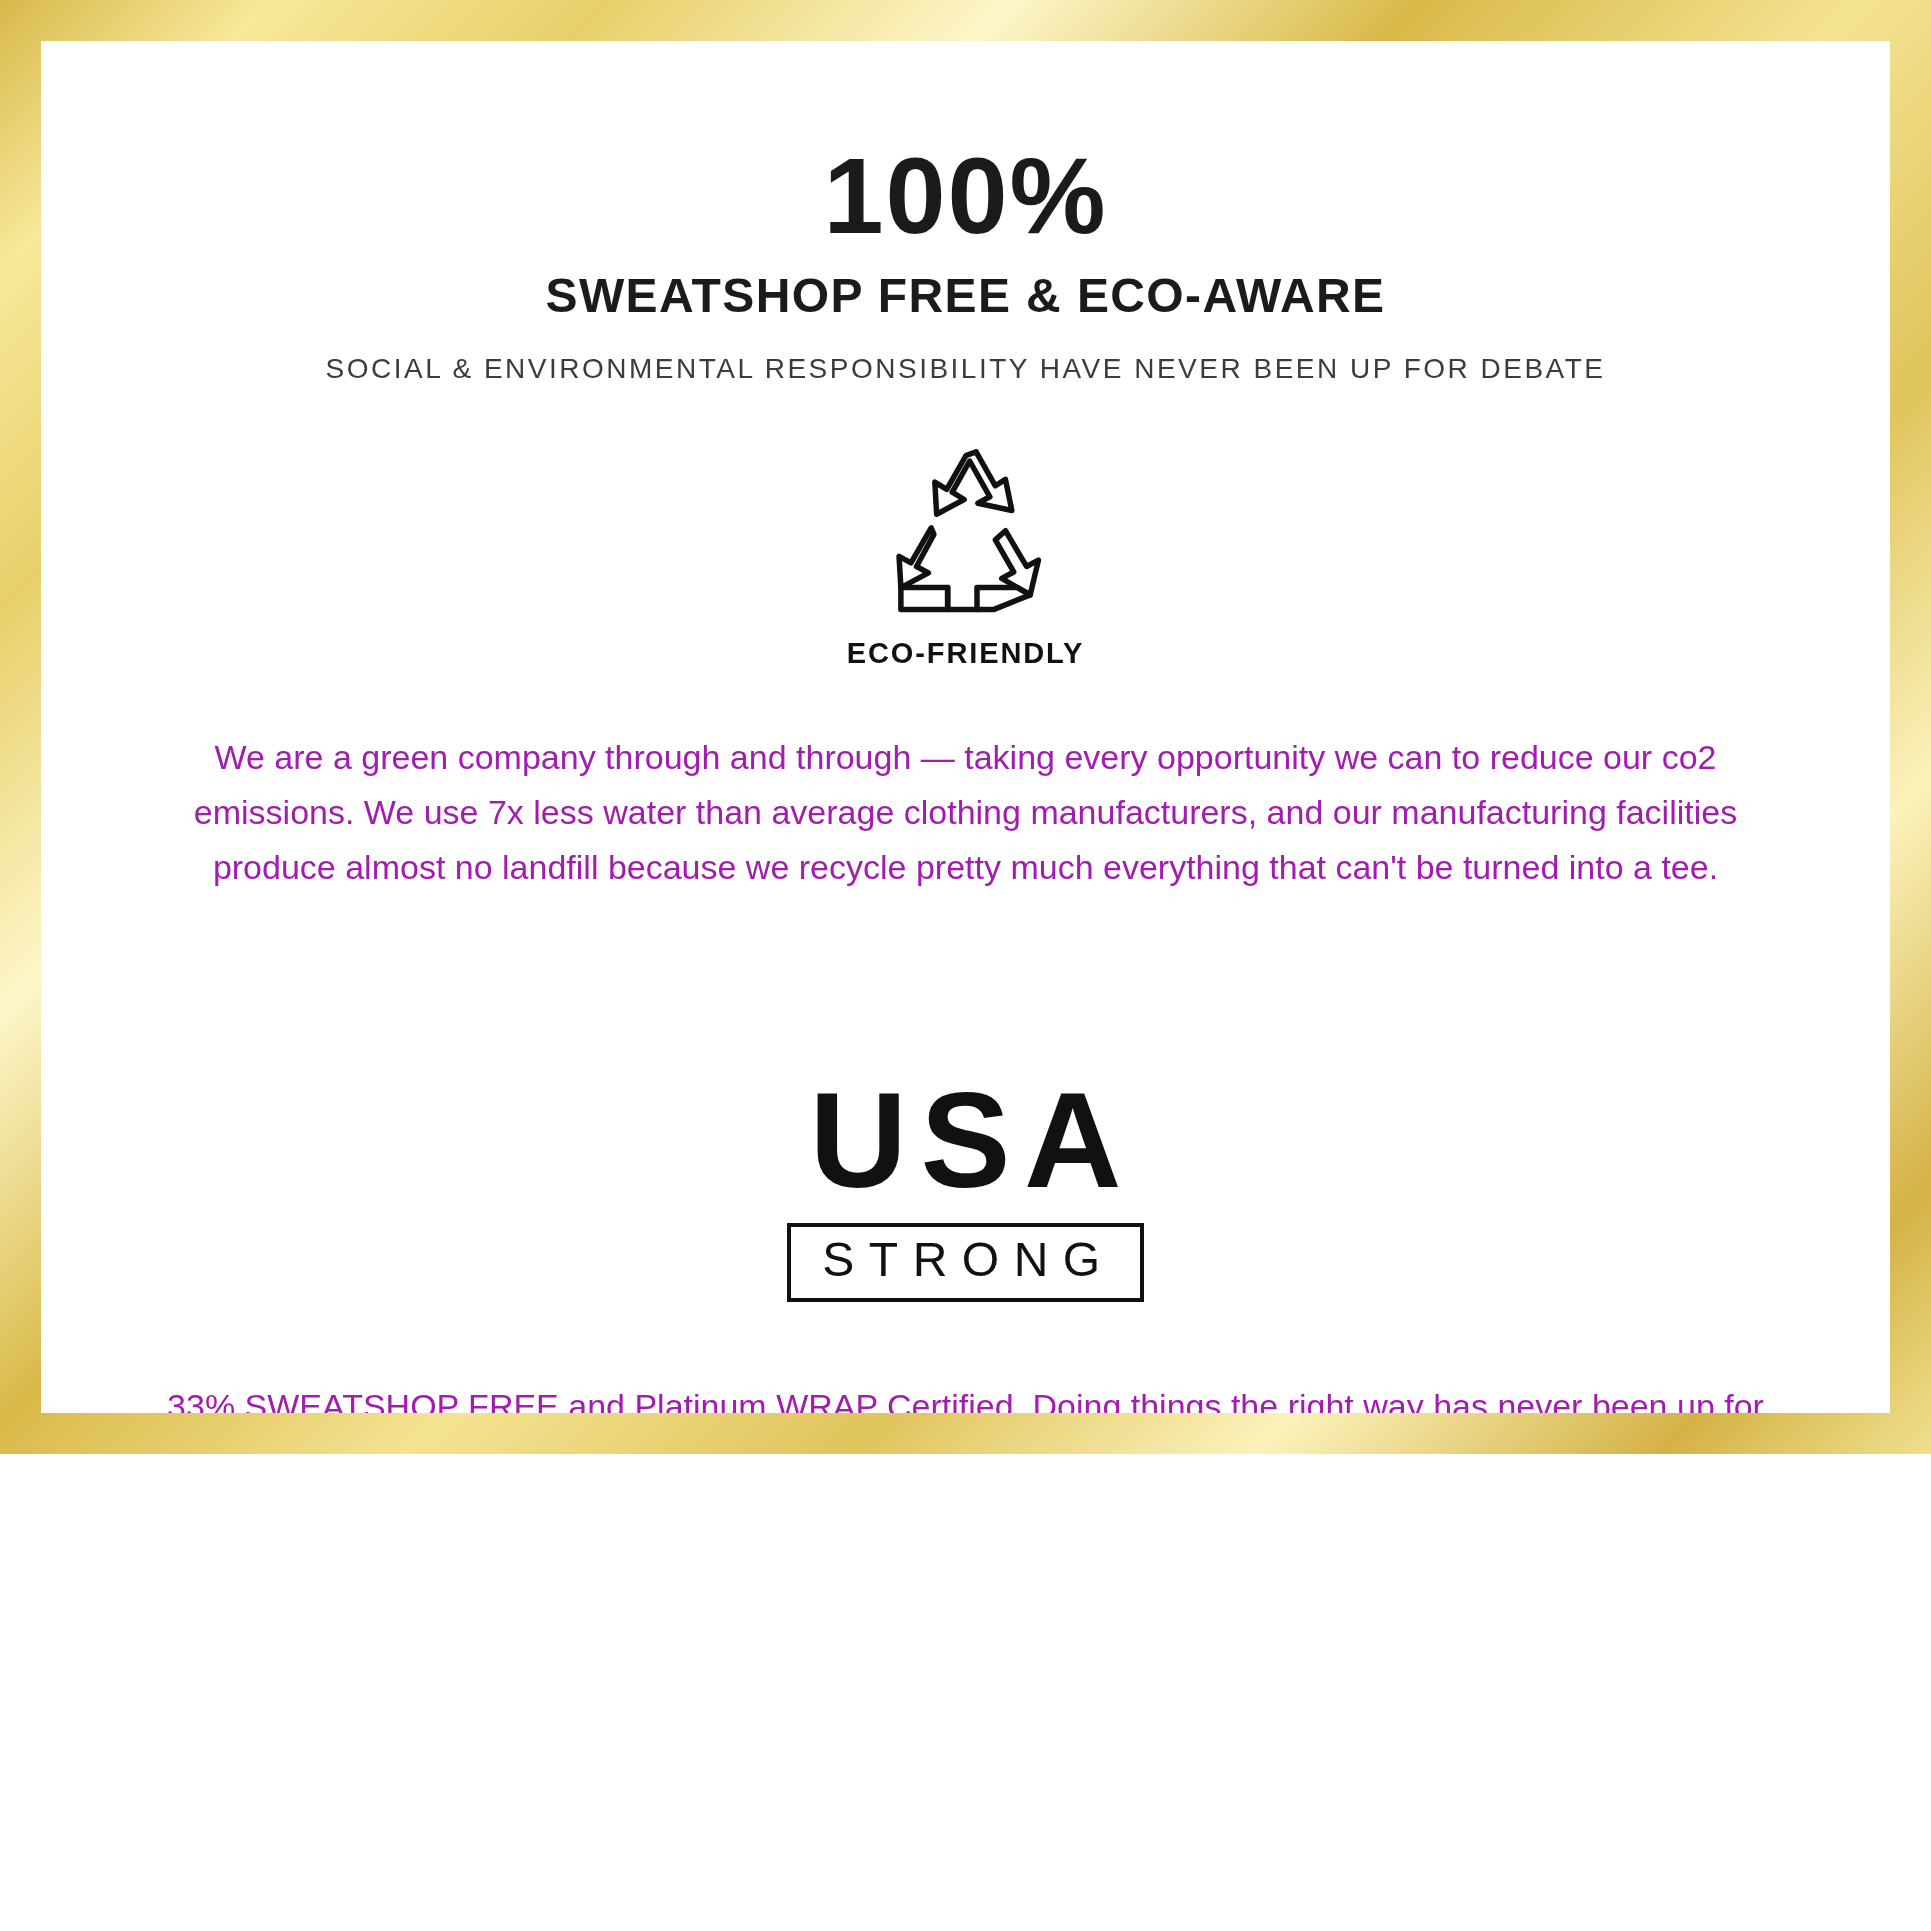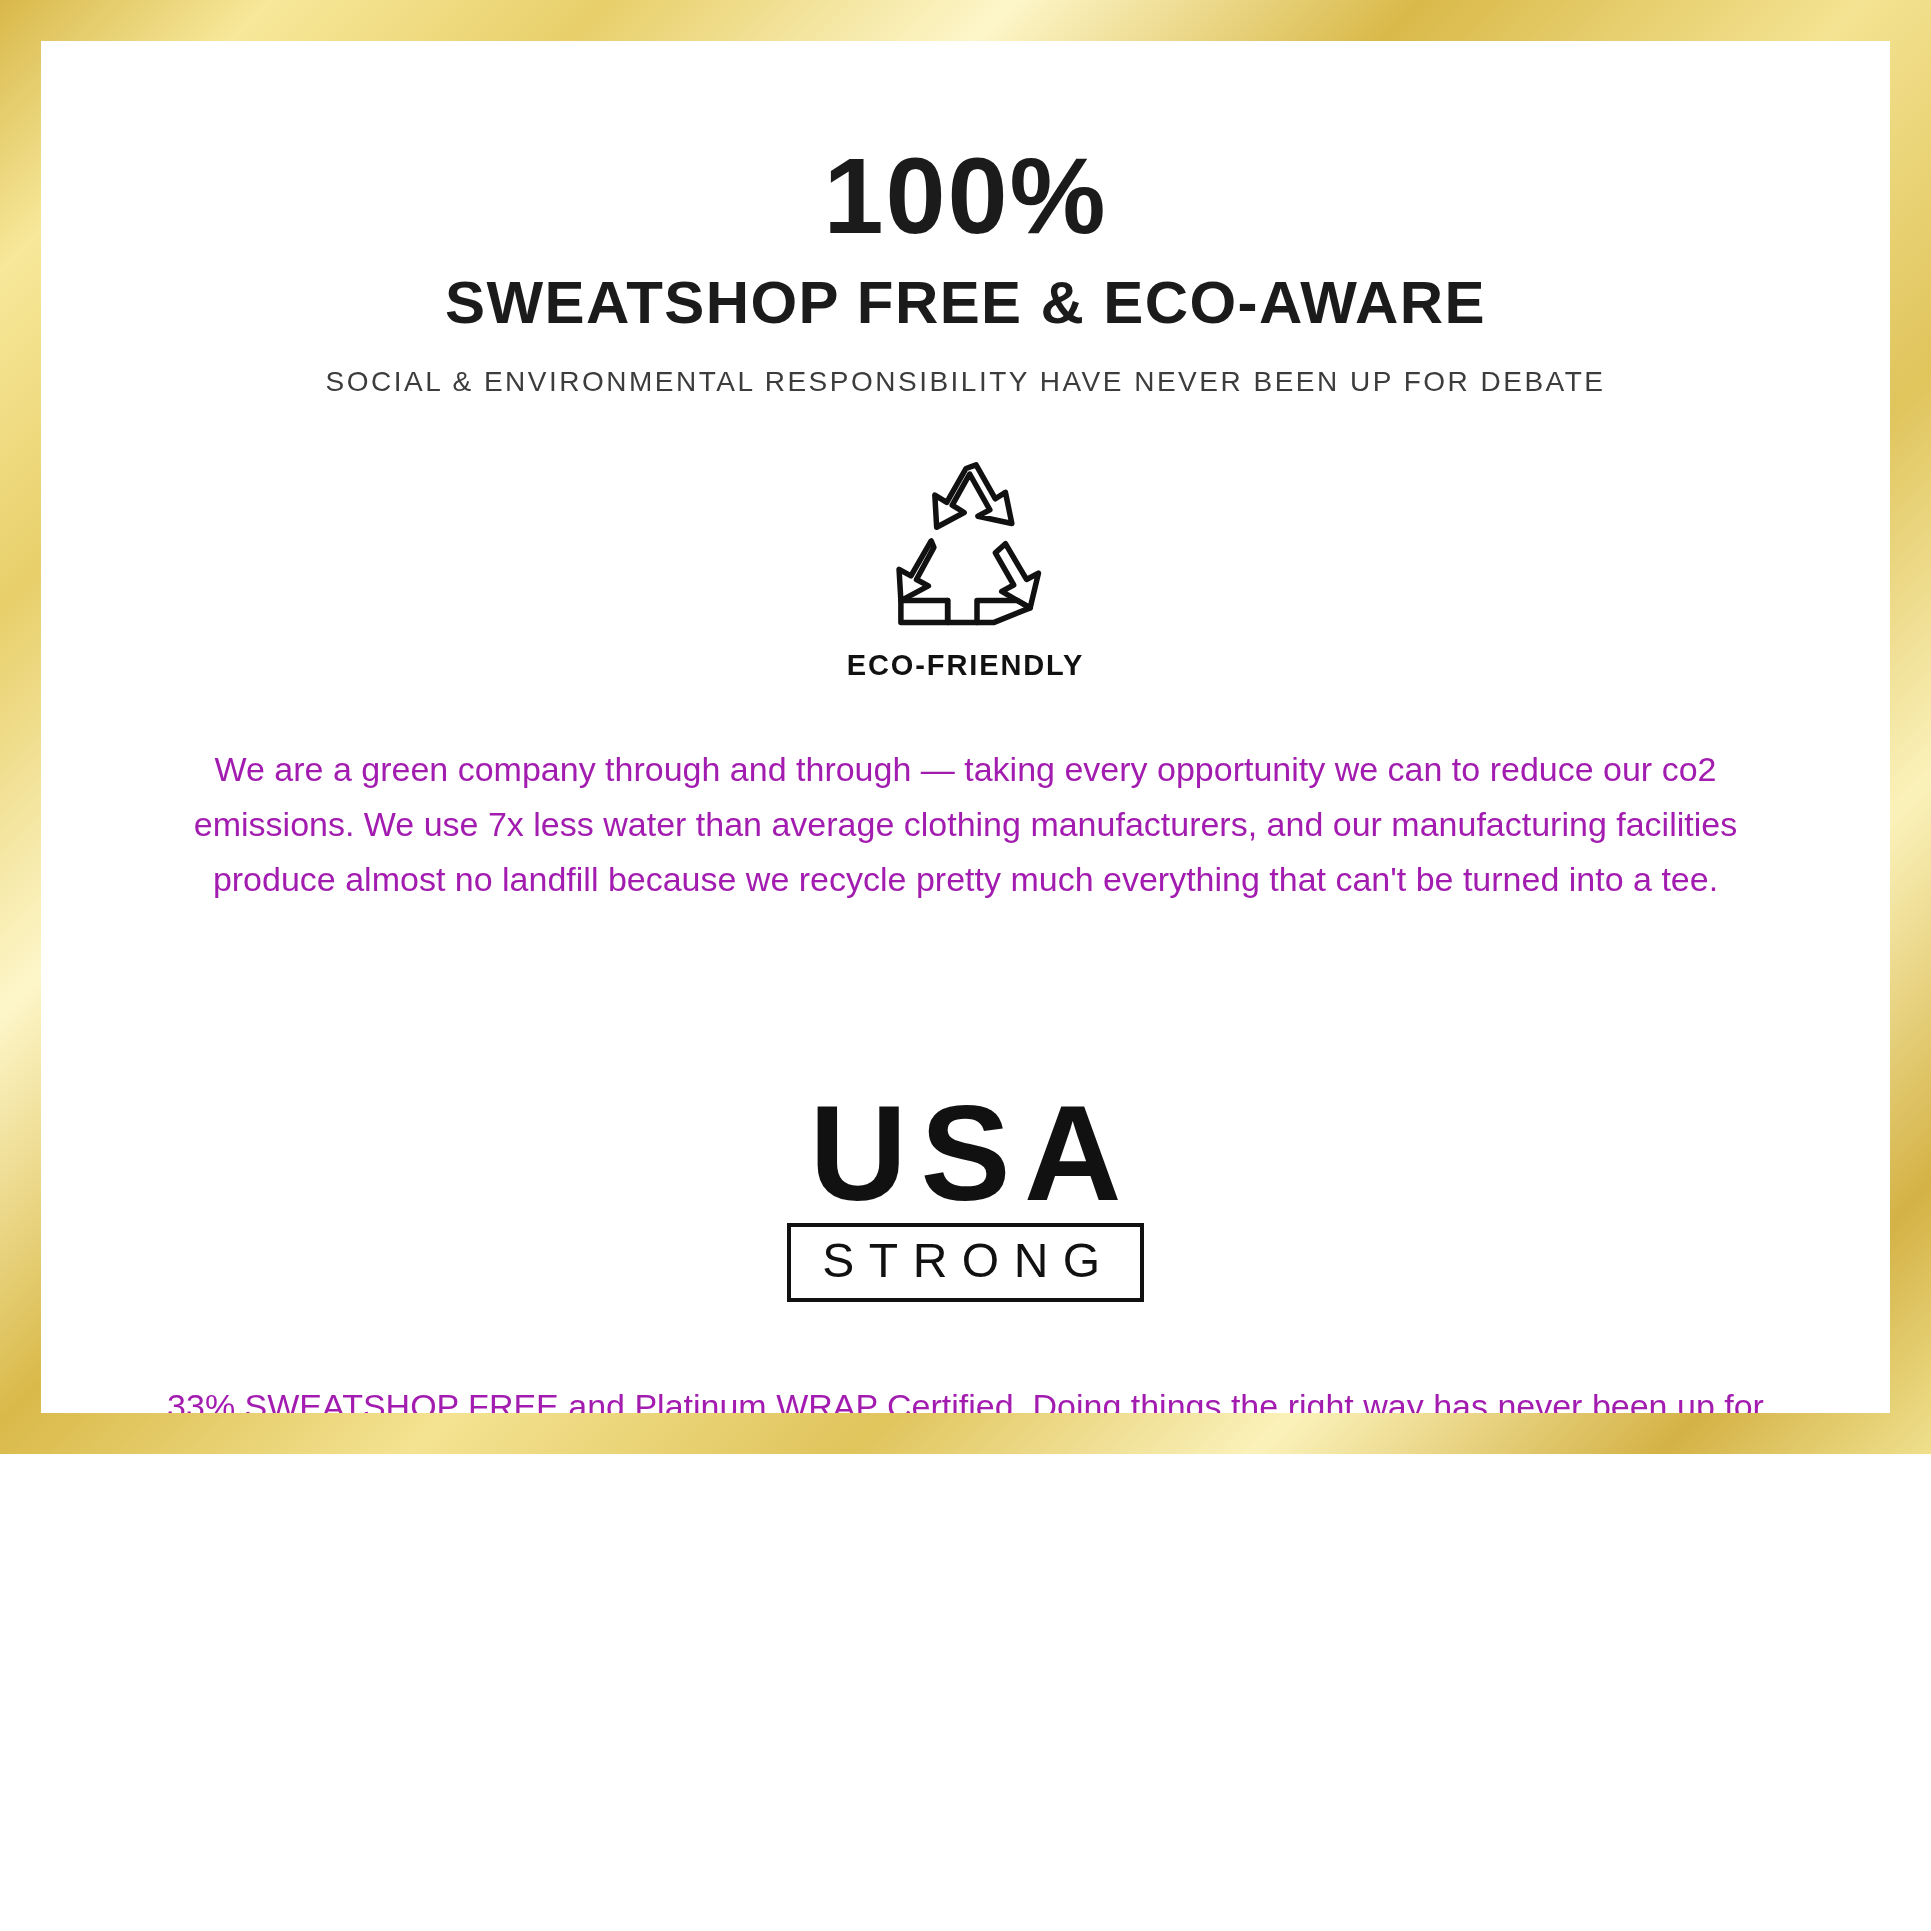--- a/index.html
+++ b/index.html
@@ -56,21 +56,21 @@
     text-align: center;
     font-size: 108px;
     line-height: 1;
     font-weight: 700;
     letter-spacing: 1.9px;
     color: #1b1b1b;
     margin-top: 101px;
   }
   .headline-main {
     text-align: center;
-    font-size: 60px;
+    font-size: 48px;
     line-height: 1.05;
     font-weight: 700;
     letter-spacing: 1.4px;
     color: #1b1b1b;
     margin-top: 21px;
   }
   .headline-sub {
     text-align: center;
     font-size: 28px;
     line-height: 1.2;
@@ -114,20 +114,21 @@
     margin-top: 60px;
     max-width: 1641px;
   }
 
   
   .usa-block {
     margin-top: 188px;
     display: flex;
     flex-direction: column;
     align-items: center;
+    gap: 12px;
   }
   .usa-word {
     font-size: 135px;
     line-height: 0.86;
     font-weight: 700;
     letter-spacing: 13.5px;
     color: #111111;
     padding-left: 13.5px;
   }
   .strong-box {

